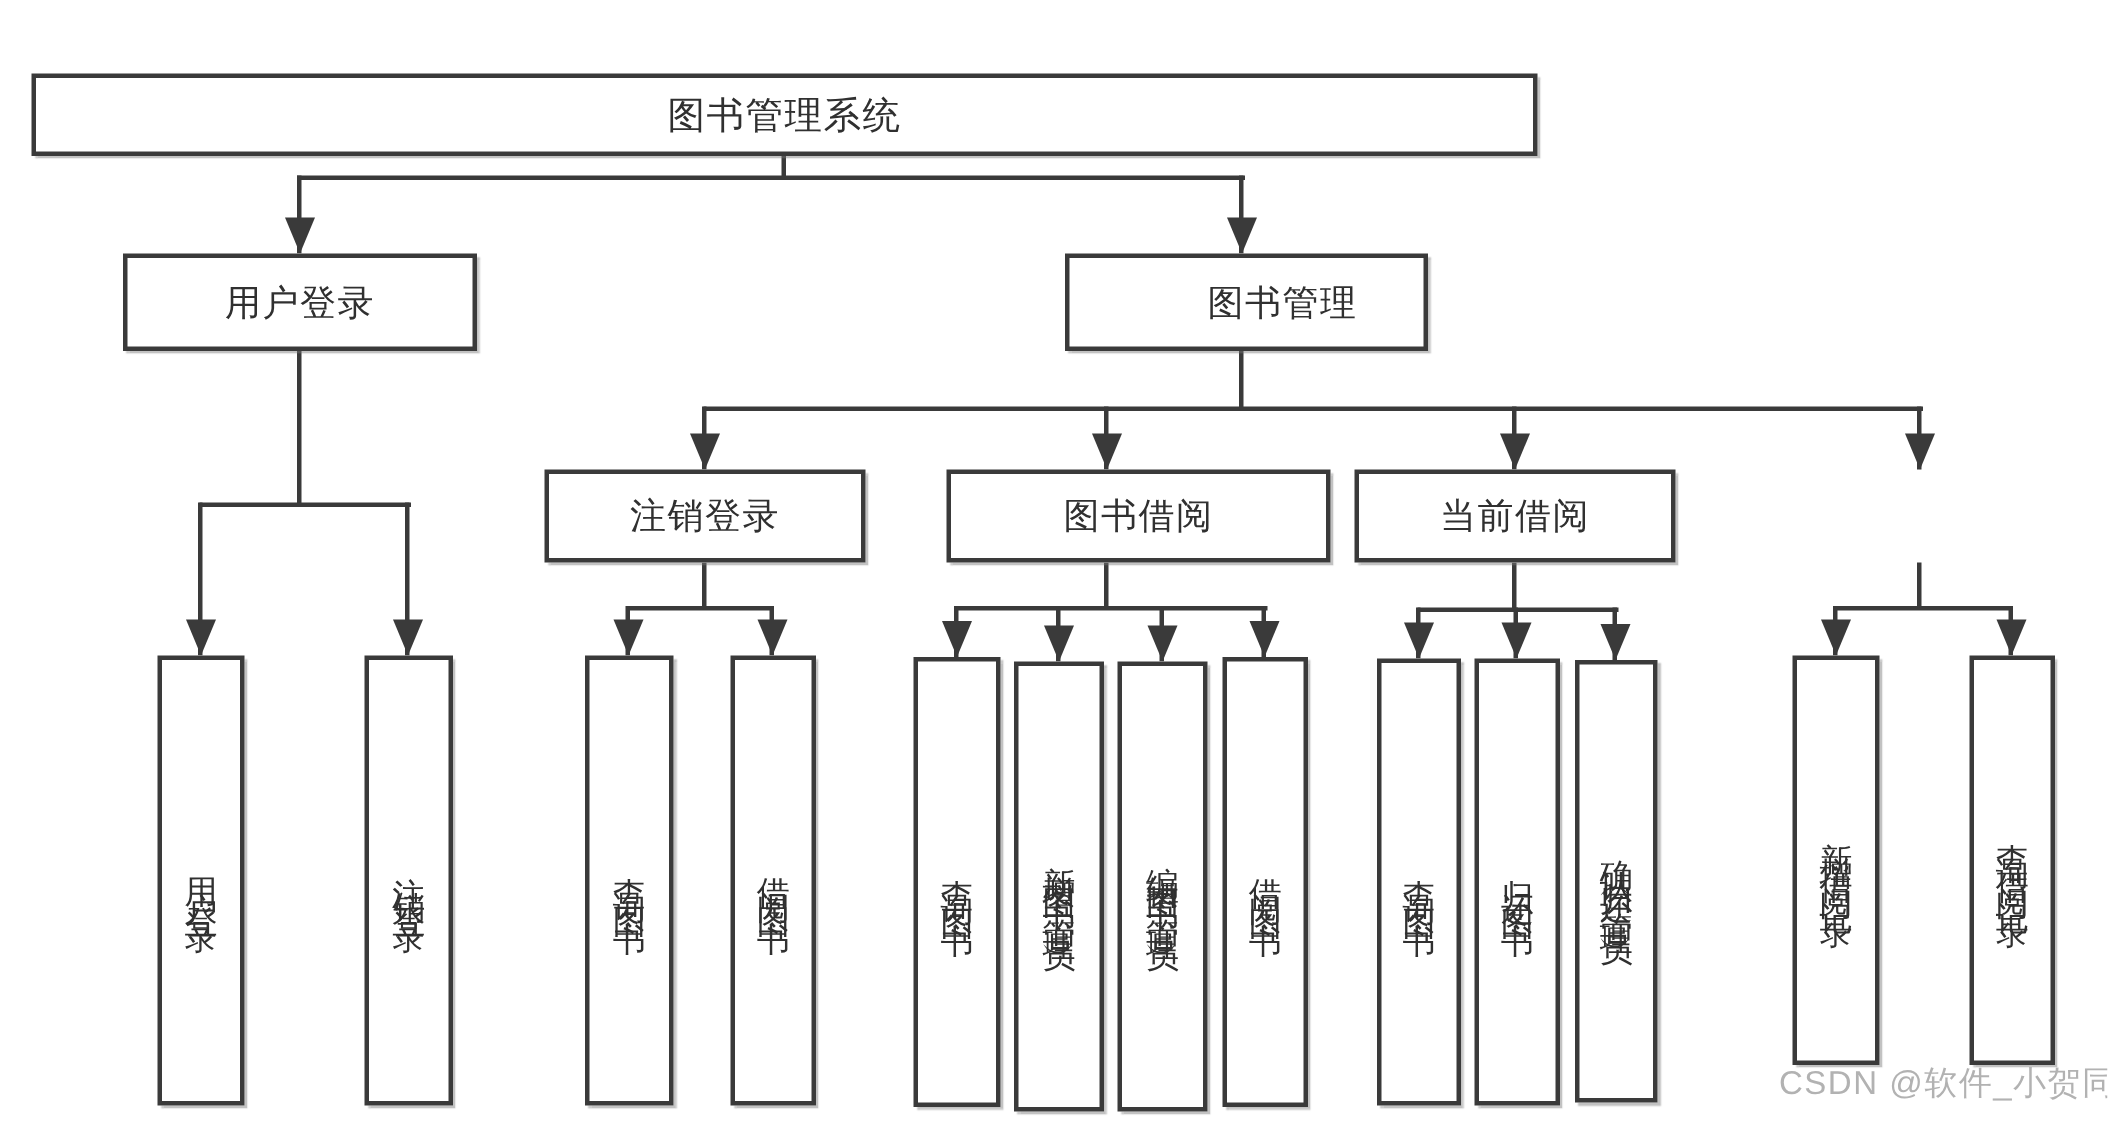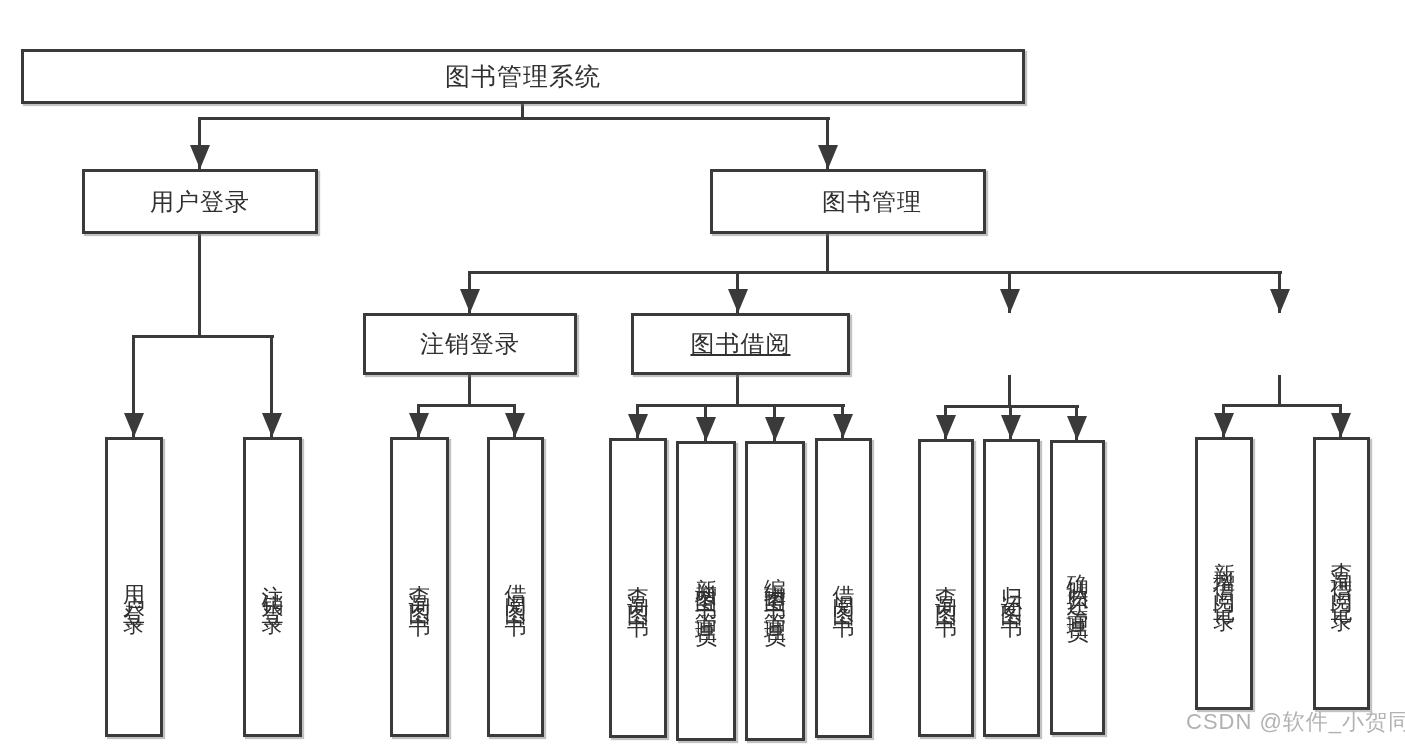--- a/index.html
+++ b/index.html
@@ -95,24 +95,25 @@
     <div class="hl" style="left:1223px;top:404px;width:119px;"></div>
     <div class="vl" style="left:1222px;top:404px;height:33px;"></div>
     <div class="vl" style="left:1339px;top:404px;height:33px;"></div>
     <div class="arr" style="left:1214px;top:413px;"></div>
     <div class="arr" style="left:1331px;top:413px;"></div>
   </div>
 
   <div class="node hnode root" style="left:21px;top:13px;width:1004px;height:55px;margin-top:36px;">图书管理系统</div>
 
   <div class="node hnode" style="left:82px;top:169px;width:236px;height:65px;">用户登录</div>
-  <div class="node hnode" style="left:710px;top:169px;width:276px;height:65px;padding-left:48px;">图书管理</div>
+  <div class="node hnode" style="left:710px;top:169px;width:242px;height:65px;padding-left:48px;">图书管理</div>
 
   <div class="node hnode" style="left:363px;top:313px;width:214px;height:62px;">注销登录</div>
-  <div class="node hnode" style="left:631px;top:313px;width:219px;height:62px;text-decoration:underline;">图书借阅</div>
+  <div class="node hnode" style="left:631px;top:313px;width:256px;height:62px;">图书借阅</div>
+  <div class="node hnode" style="left:903px;top:313px;width:214px;height:62px;">当前借阅</div>
 
   <div class="node leaf" style="left:105px;top:437px;width:58px;height:300px;">用户登录</div>
   <div class="node leaf" style="left:243px;top:437px;width:59px;height:300px;">注销登录</div>
 
   <div class="node leaf" style="left:390px;top:437px;width:59px;height:300px;">查询图书</div>
   <div class="node leaf" style="left:487px;top:437px;width:57px;height:300px;">借阅图书</div>
 
   <div class="node leaf" style="left:609px;top:438px;width:58px;height:300px;">查询图书</div>
   <div class="node leaf tight" style="left:676px;top:441px;width:60px;height:300px;">新增图书（管理员）</div>
   <div class="node leaf tight" style="left:745px;top:441px;width:60px;height:300px;">编辑图书（管理员）</div>

